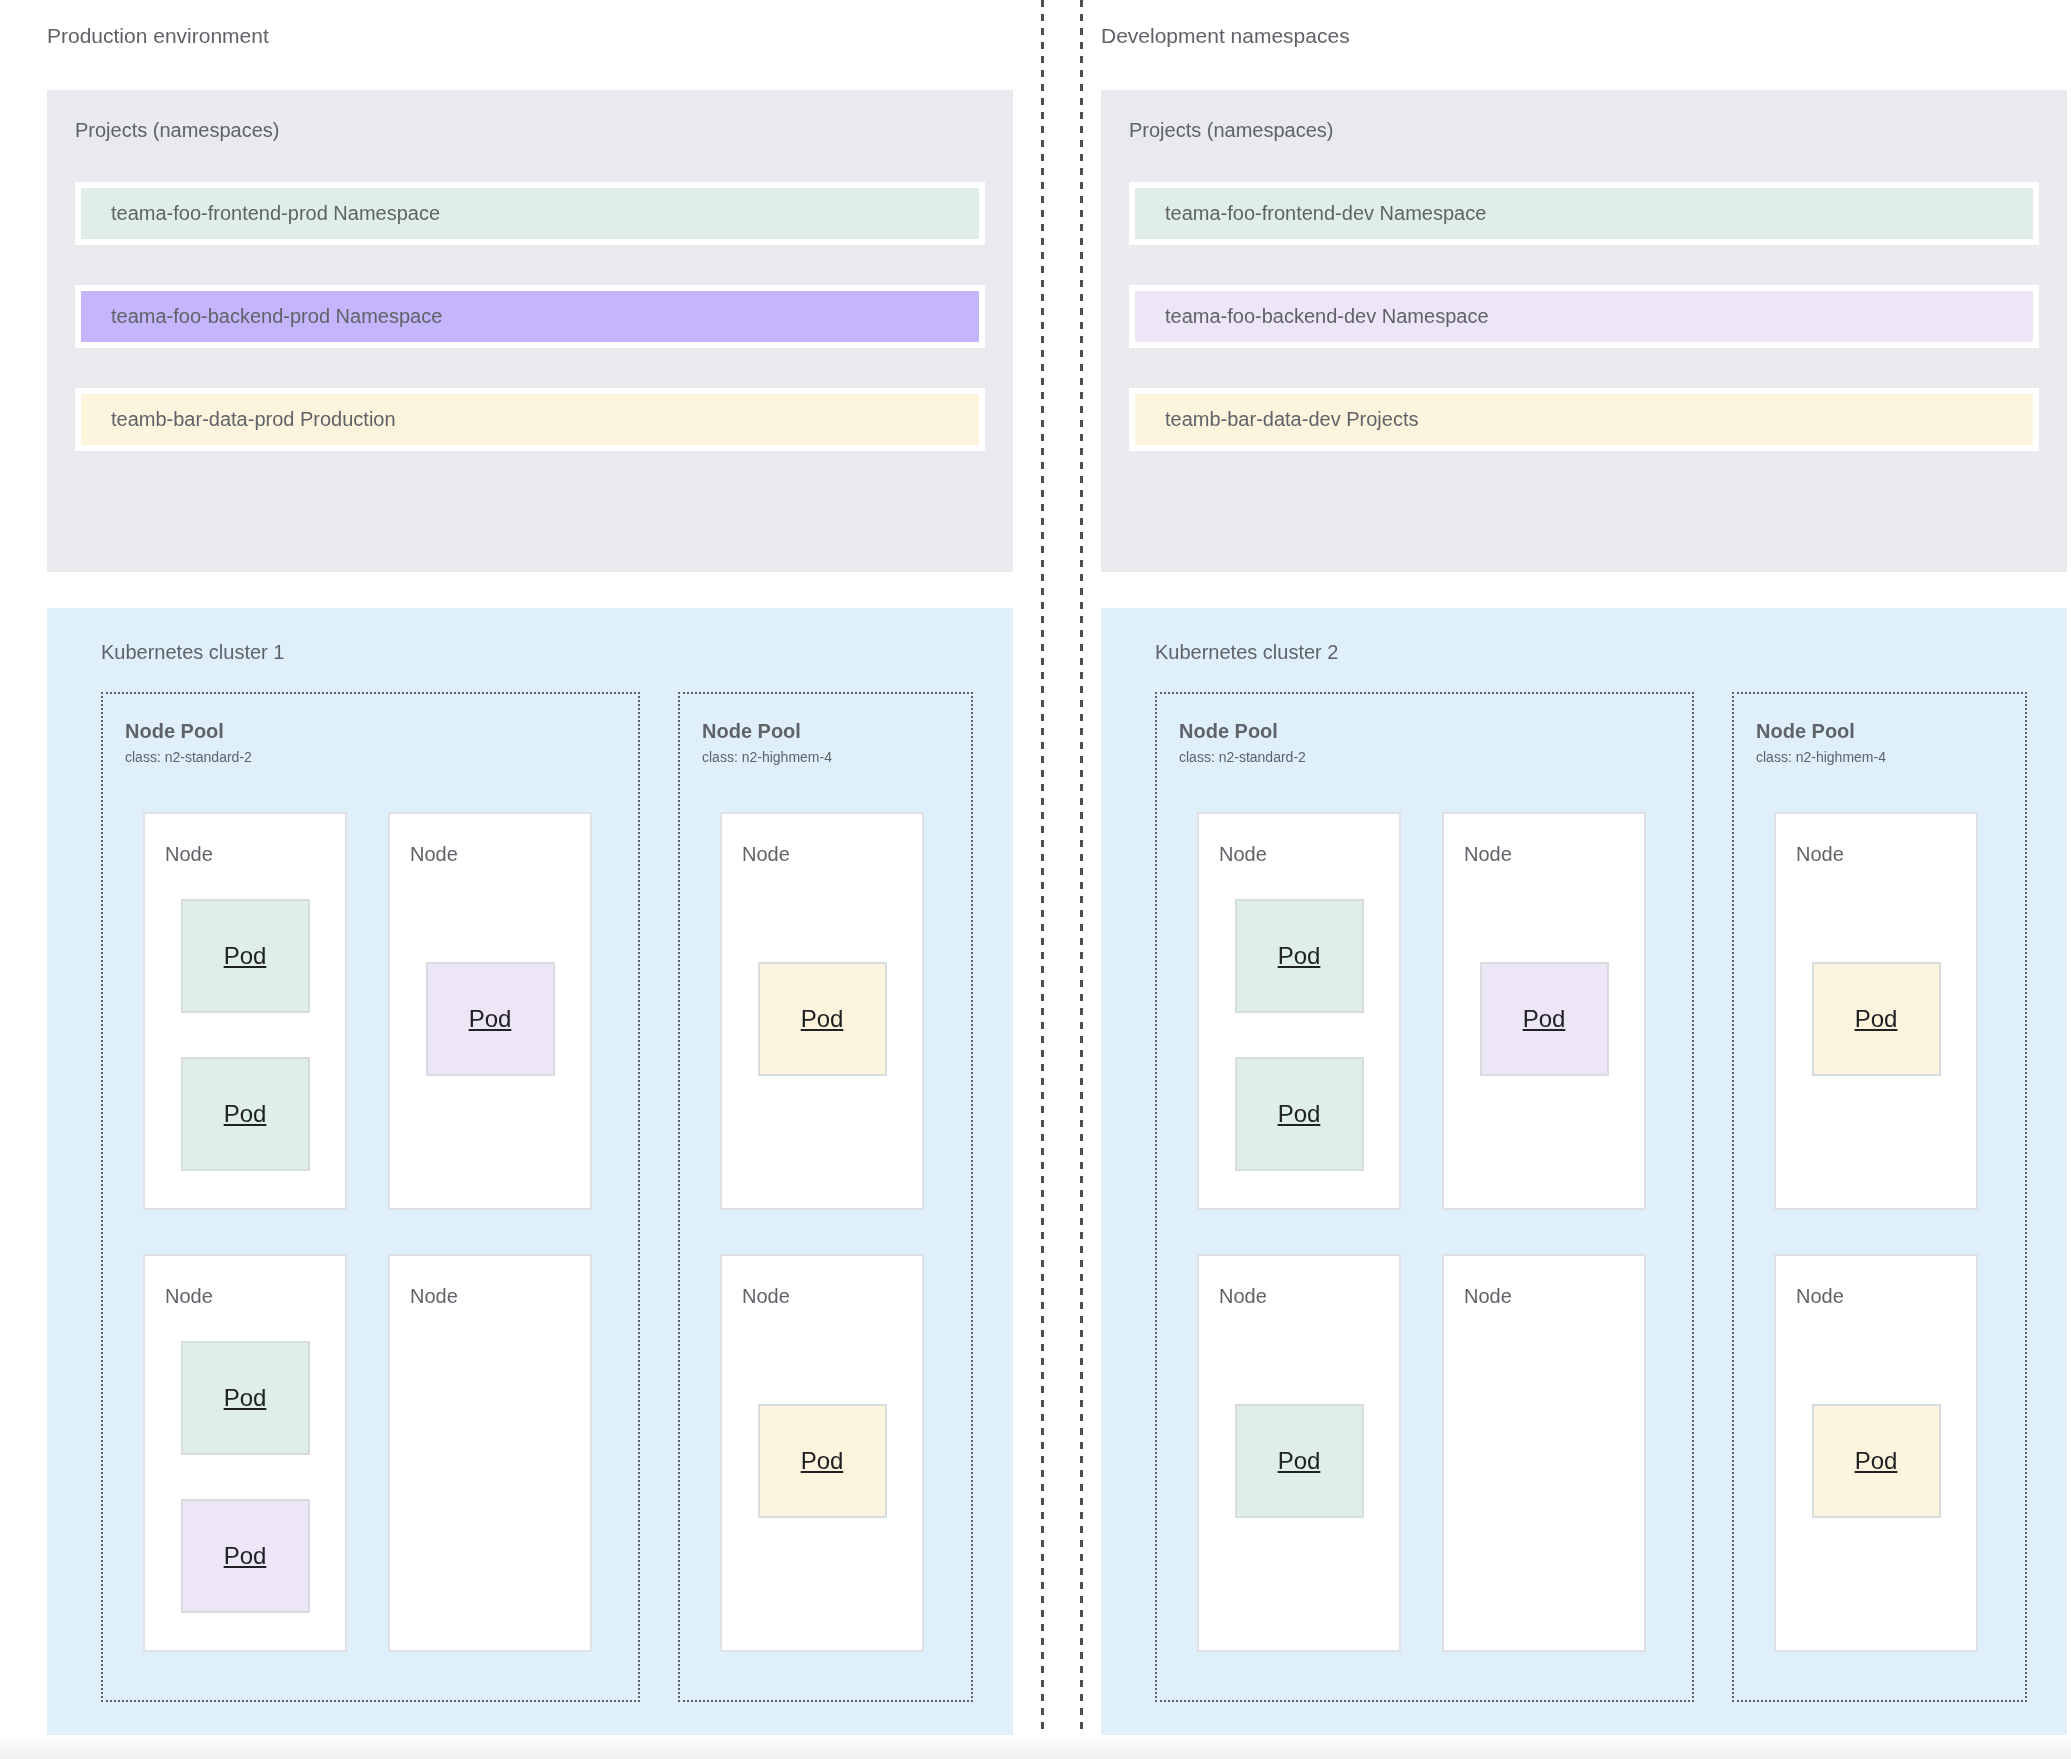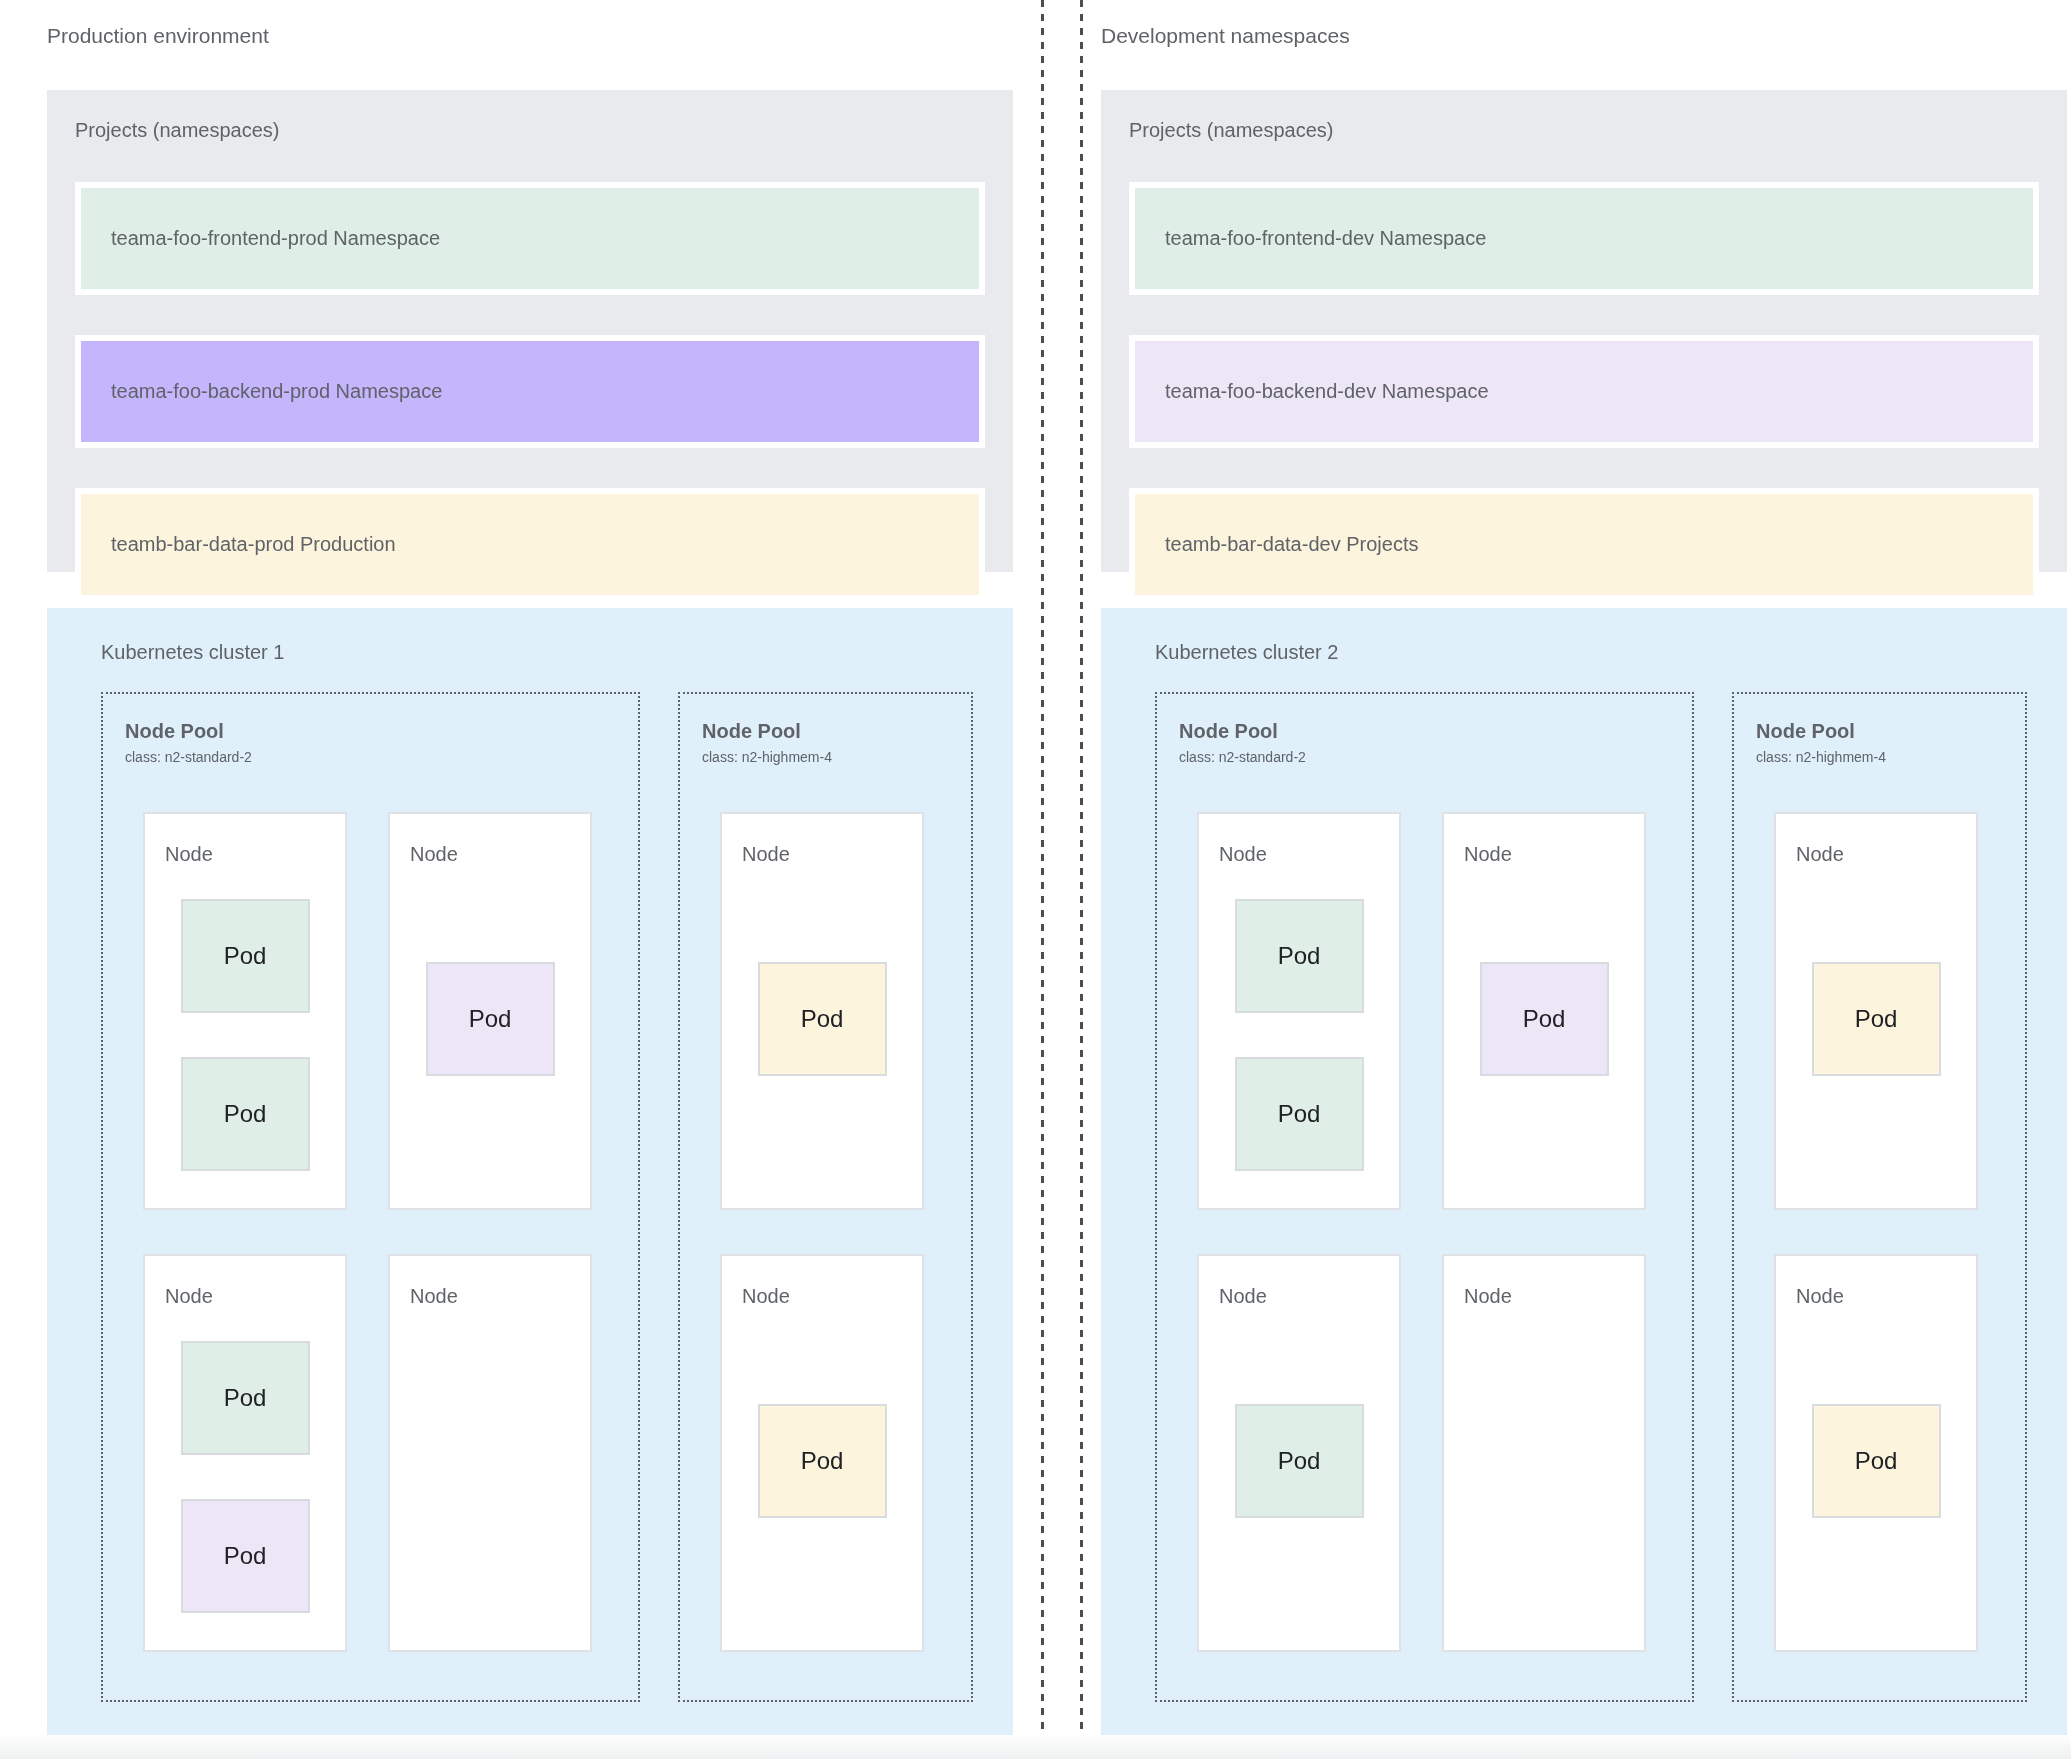--- a/index.html
+++ b/index.html
@@ -23,21 +23,21 @@
 
   .env-inner { width:966px; }
   .col-prod .env-inner { margin-left:27px; }
   .col-dev  .env-inner { margin-left:18px; }
 
   .env-title { margin-top:24px; font-size:21px; line-height:24px; color:#5f6368; }
 
   .projects-box { margin-top:42px; height:482px; padding:28px 28px 48px 28px; }
   .projects-title { font-size:20px; line-height:24px; color:#5f6368; }
   .ns-bar {
-    margin-top:40px; height:113px;
+    margin-top:40px; height:63px;
     border:6px solid #ffffff;
     display:flex; align-items:center;
     padding-left:30px;
     font-size:20px; color:#5f6368;
   }
 
   .cluster-box { margin-top:36px; height:1128px; padding:32px 0 0 54px; }
   .cluster-title { font-size:20px; line-height:24px; color:#5f6368; }
 
   .pools { display:flex; gap:38px; margin-top:28px; }
@@ -59,21 +59,21 @@
 
   .pods { flex:1; display:flex; flex-direction:column; align-items:center; }
   .pods.centered { justify-content:center; padding-bottom:36px; }
   .pods.stacked .pod:first-child { margin-top:33px; }
   .pods.stacked .pod + .pod { margin-top:44px; }
 
   .pod {
     width:129px; height:114px;
     border:2px solid #d9dcde;
     display:flex; align-items:center; justify-content:center;
-    font-size:24px; color:#202124;
+    font-size:24px; color:#202124;text-decoration:underline;
   }
 
   .footer-strip {
     position:absolute; left:0; bottom:0; width:2072px; height:24px;
     background:linear-gradient(to bottom,#ffffff,#edeff0);
   }
 </style>
 </head>
 <body>
 

